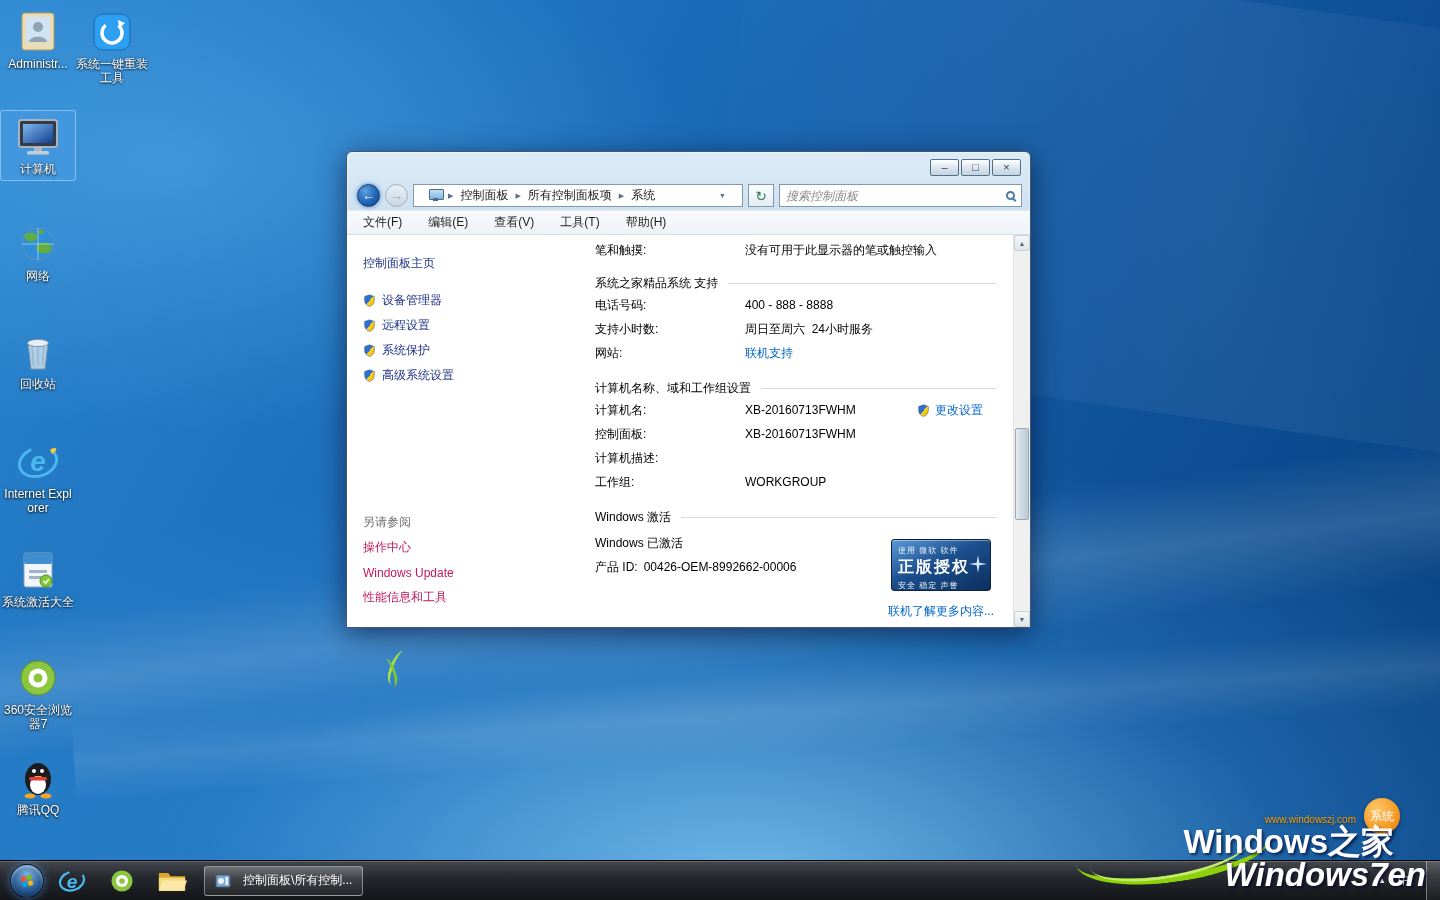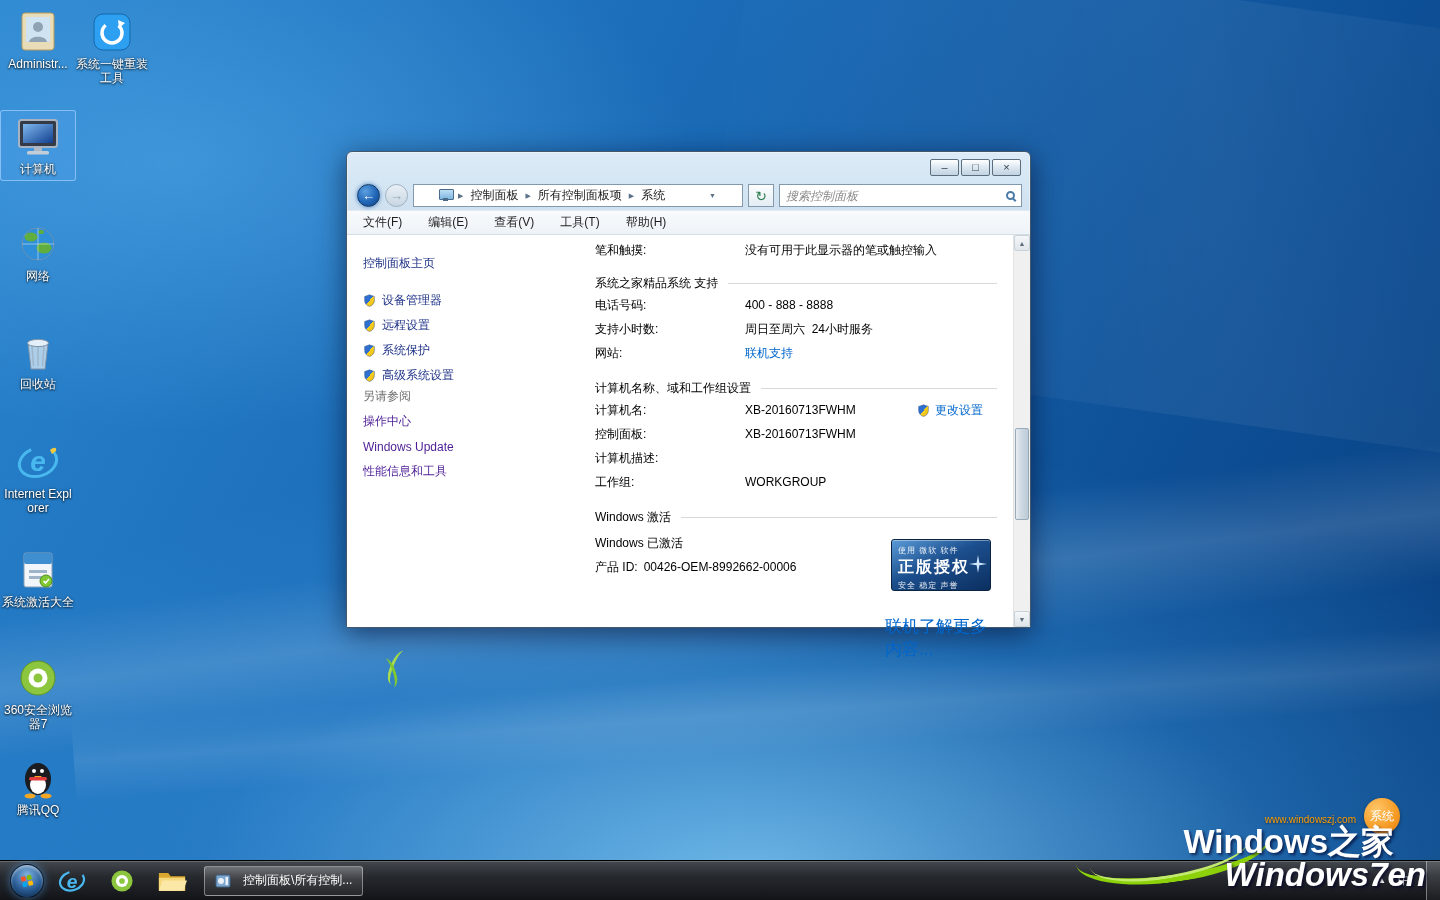--- a/index.html
+++ b/index.html
@@ -27,62 +27,62 @@
 background:linear-gradient(#dcebf7,#bdd4e7 30%,#aec8dd);
 border:1px solid #44586c;border-radius:6px 6px 2px 2px;
 box-shadow:0 0 0 1px rgba(255,255,255,.4) inset,0 6px 28px rgba(0,0,30,.55)}
 .titlebar{height:29px;position:relative}
 .capbtns{position:absolute;top:7px;right:9px;display:flex;gap:2px}
 .capbtn{width:29px;height:17px;border:1px solid #5c6d7d;border-radius:2px;background:linear-gradient(#ffffff,#dfe9f2 45%,#c2d3e2);display:flex;align-items:center;justify-content:center;font-size:11px;line-height:11px;color:#30404e;cursor:pointer}
 .navbar{height:29px;display:flex;align-items:center;padding:0 8px 0 10px;gap:5px}
 .navcirc{width:23px;height:23px;border-radius:50%;display:flex;align-items:center;justify-content:center;font-size:13px;flex-shrink:0;cursor:pointer}
 .navcirc.back{background:radial-gradient(circle at 35% 30%,#5da0e0,#2066b8 55%,#123f7c);color:#fff;border:1px solid #103763;box-shadow:0 0 4px rgba(40,110,190,.8)}
 .navcirc.fwd{background:linear-gradient(#e9f0f6,#c8d6e2);color:#93a5b5;border:1px solid #9fb0bf}
-.breadcrumb{flex:1;height:23px;background:#fff;border:1px solid #8498ab;display:flex;align-items:center;padding:0 22px;font-size:12px;color:#1b1b1b;min-width:0}
+.breadcrumb{flex:1;height:23px;background:#fff;border:1px solid #8498ab;display:flex;align-items:center;padding:0 12px;font-size:12px;color:#1b1b1b;min-width:0}
 .bc-pc{width:15px;height:13px;position:relative;margin:0 3px;flex-shrink:0}
 .bc-pc::before{content:"";position:absolute;left:0;top:0;width:13px;height:9px;border:1px solid #4a6a8a;background:linear-gradient(#bfe0f5,#7db6e0);border-radius:1px}
 .bc-pc::after{content:"";position:absolute;left:4px;top:9px;width:5px;height:3px;background:#4a6a8a}
 .bc-item{padding:0 6px;white-space:nowrap;cursor:pointer}
 .bc-sep{font-size:7px;color:#5a7187;padding:0 1px}
 .bc-dd{margin-left:auto;font-size:7px;color:#5a7187;padding:0 4px;cursor:pointer}
 .refresh{width:26px;height:23px;border:1px solid #8498ab;background:linear-gradient(#fdfefe,#e3edf4);display:flex;align-items:center;justify-content:center;color:#2e7d4f;font-size:14px;flex-shrink:0;cursor:pointer}
 .search{width:243px;height:23px;background:#fff;border:1px solid #8498ab;display:flex;align-items:center;padding:0 6px;flex-shrink:0}
 .search input{flex:1;border:0;outline:0;font-size:12px;font-style:italic;color:#333;min-width:0;background:transparent}
 .search input::placeholder{color:#8a8a8a;font-style:italic}
 .mag{width:9px;height:9px;border:2px solid #4d7ba8;border-radius:50%;position:relative;margin-left:4px;flex-shrink:0;cursor:pointer}
 .mag::after{content:"";position:absolute;width:2px;height:5px;background:#4d7ba8;right:-2px;bottom:-4px;transform:rotate(-45deg)}
 .menubar{height:25px;background:linear-gradient(#f8fafc,#eef3f8);border-top:1px solid #e3ebf2;border-bottom:1px solid #d5dde5;display:flex;align-items:center;gap:10px;padding-left:8px;font-size:12px;color:#1e1e1e}
 .menu-item{padding:3px 8px;cursor:pointer}
 .content{position:relative;height:392px;background:#fff;display:flex}
 .sidebar{width:210px;padding:20px 0 0 16px;font-size:12px;flex-shrink:0}
 .sb-home{color:#1f3287;cursor:pointer;margin-bottom:16px}
 .sb-task{display:flex;align-items:center;gap:6px;color:#1f3287;height:25px;cursor:pointer}
-.sb-seealso{color:#707070;margin-bottom:4px}
-.sb-link{color:#4c1d95;height:25px;display:flex;align-items:center;cursor:pointer}
+.sb-seealso{color:#707070;margin-top:126px;margin-bottom:4px}
+.sb-link{color:#be185d;height:25px;display:flex;align-items:center;cursor:pointer}
 .shield{width:13px;height:13px;flex-shrink:0}
 .main{flex:1;padding:5px 16px 0 38px;font-size:12px;color:#000;min-width:0}
 .row{display:flex;align-items:center;height:24px}
 .row.pen{height:20px}
 .rlabel{width:150px;flex-shrink:0}
 .rvalue{white-space:pre-wrap}
 .link{color:#0066cc;cursor:pointer}
 .section-h{display:flex;align-items:center;margin-top:13px;height:20px}
 .section-h .t{white-space:nowrap}
 .section-h .hline{flex:1;height:1px;background:#d9d9d9;margin-left:10px}
 .right{margin-left:auto;display:flex;align-items:center;gap:5px;padding-right:14px}
 .actwrap{display:flex;margin-top:4px}
 .actleft{flex:1}
 .inline-val{margin-left:6px}
 .actright{width:112px;display:flex;flex-direction:column;align-items:center;margin-top:8px;flex-shrink:0}
 .gbadge{width:100px;height:52px;border-radius:3px;background:linear-gradient(155deg,#5b9bd8 0%,#1c4f8e 45%,#0b2f60 100%);border:1px solid #0a2440;box-shadow:inset 0 1px 0 rgba(255,255,255,.4);color:#fff;padding:5px 6px;position:relative;cursor:pointer}
 .gb-top{font-size:8px;opacity:.9;letter-spacing:1px}
 .gb-main{font-size:16px;font-weight:bold;letter-spacing:2px;margin-top:1px}
 .gb-bot{font-size:8px;opacity:.9;margin-top:2px;letter-spacing:1px}
 .gb-star{position:absolute;right:3px;top:15px}
-.learn{margin-top:24px;font-size:17px}
+.learn{margin-top:12px;font-size:12px}
 .vscroll{width:17px;background:#f0f0f0;border-left:1px solid #e2e2e2;position:relative;flex-shrink:0}
 .sarrow{position:absolute;left:0;width:16px;height:16px;display:flex;align-items:center;justify-content:center;font-size:7px;color:#5a6a7a;background:linear-gradient(#f5f7f9,#dfe5ea);border:1px solid #c8d2da;border-radius:2px;cursor:pointer}
 .sarrow.up{top:0}.sarrow.down{bottom:0}
 .sthumb{position:absolute;left:1px;top:193px;width:14px;height:92px;border-radius:2px;background:linear-gradient(90deg,#e8eef3,#cfdae3 40%,#bccbd7);border:1px solid #98a9b8;cursor:pointer}
 
 #taskbar{position:absolute;left:0;bottom:0;width:1440px;height:40px;background:linear-gradient(#44494f,#26292e 40%,#121418);border-top:1px solid #000;box-shadow:inset 0 1px 0 rgba(255,255,255,.18);display:flex;align-items:center;z-index:50}
 .orb{width:34px;height:34px;margin-left:10px;border-radius:50%;background:radial-gradient(circle at 50% 30%,#7fb2e0,#2a5d96 55%,#0e2c4e 90%);border:1px solid rgba(0,0,0,.6);box-shadow:0 0 9px rgba(90,170,255,.55),inset 0 2px 3px rgba(255,255,255,.5);display:flex;align-items:center;justify-content:center;cursor:pointer;flex-shrink:0}
 .tbslot{width:44px;height:40px;display:flex;align-items:center;justify-content:center;cursor:pointer;margin-left:6px;flex-shrink:0}
 .taskbtn{height:30px;margin-left:10px;padding:0 10px;display:flex;align-items:center;gap:12px;background:linear-gradient(rgba(255,255,255,.28),rgba(255,255,255,.12) 45%,rgba(255,255,255,.06));border:1px solid rgba(255,255,255,.4);border-radius:3px;color:#fff;font-size:12px;max-width:165px;cursor:pointer}
 .taskbtn .lbl{white-space:nowrap;overflow:hidden;text-overflow:ellipsis}

